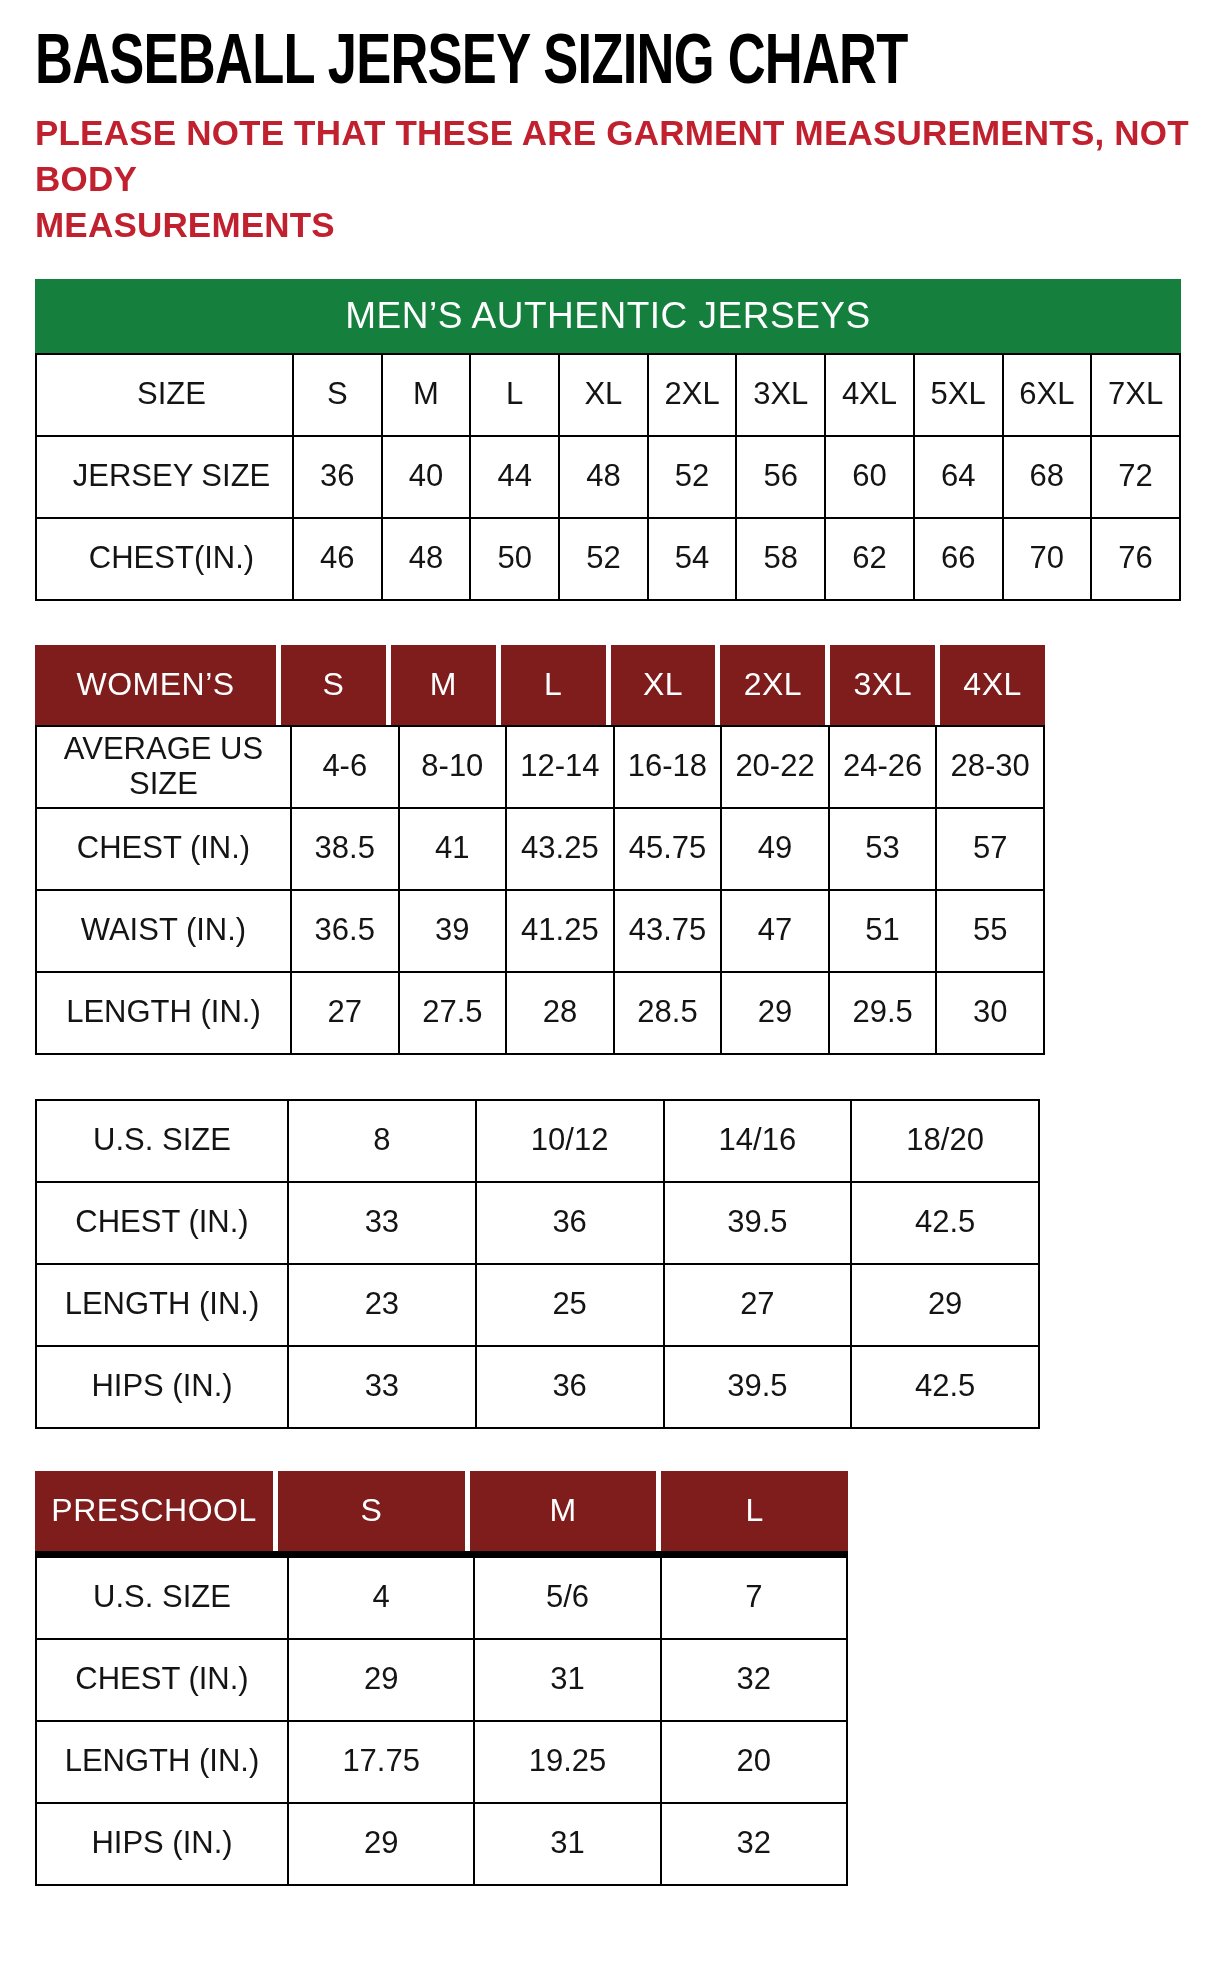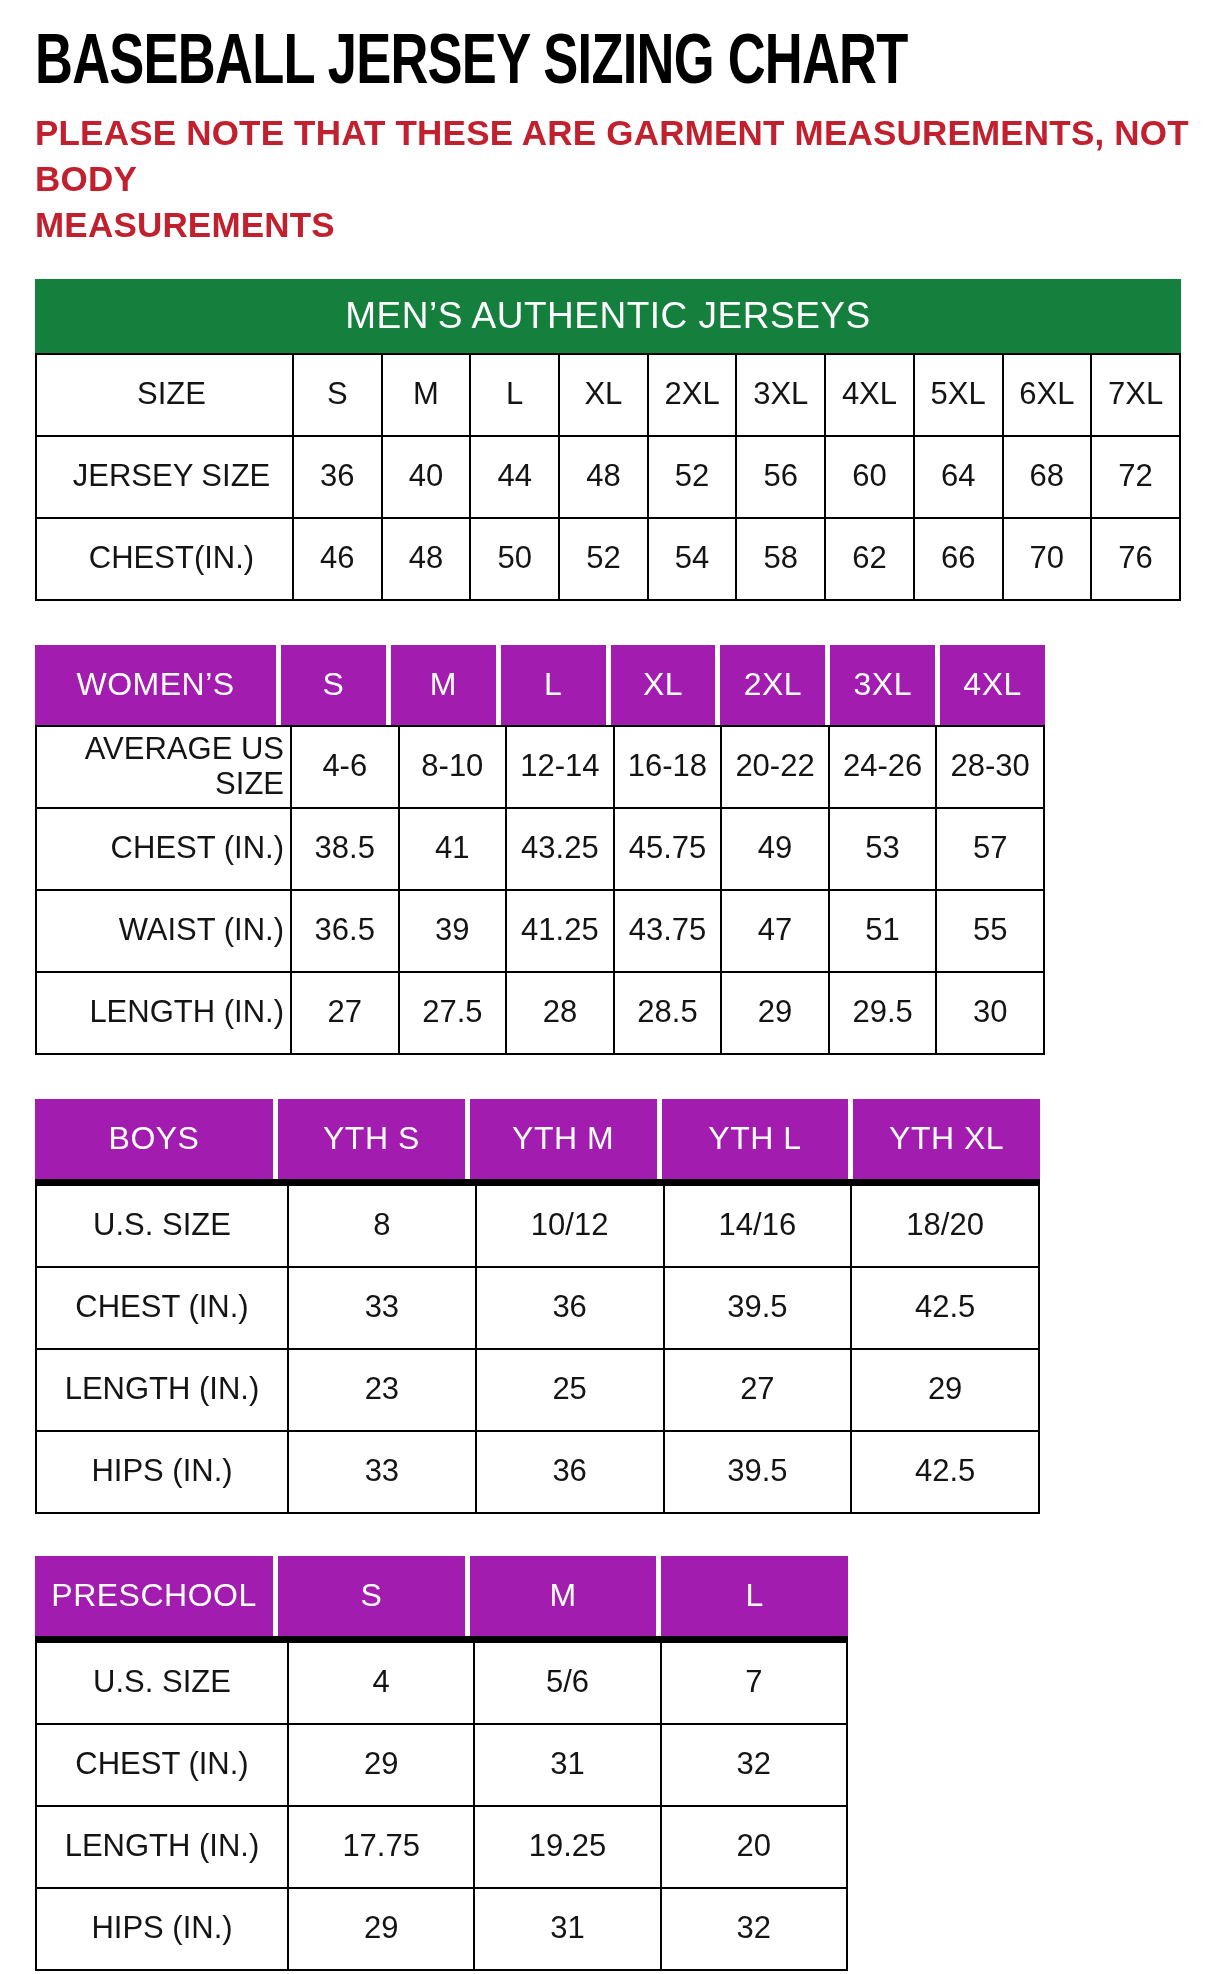--- a/index.html
+++ b/index.html
@@ -46,21 +46,21 @@
   }
 
   
   .hrow{
     display:flex;
     gap:5px;
     height:80px;
   }
   .hrow .hcell{
     flex:1;
-    background:#a21caf;
+    background:#7f1d1d;
     color:#fff;
     display:flex;
     align-items:center;
     justify-content:center;
     font-size:32px;
     letter-spacing:0.5px;
   }
   .hrow .hcell:first-child{flex:0 0 auto;}
   .hrow.thick{border-bottom:5px solid #000;}
 
@@ -78,21 +78,21 @@
     line-height:1.12;
     padding:0 6px;
     background:#fff;
     color:#141414;
   }
 
   
   .mens-w{width:1146px;}
   .mens td:first-child{width:229px;padding-left:20px;}
   .womens-w{width:1010px;}
-  .womens td:first-child{width:241px;text-align:right;}
+  .womens td:first-child{width:241px;}
   .womens-label{width:241px;}
   .boys-w{width:1005px;}
   .boys td:first-child{width:238px;}
   .boys-label{width:238px;}
   .preschool-w{width:813px;}
   .preschool td:first-child{width:238px;}
   .preschool-label{width:238px;}
 
   section{margin-bottom:44px;}
   section.boys-section{margin-bottom:42px;}
@@ -205,27 +205,20 @@
             <td>28.5</td>
             <td>29</td>
             <td>29.5</td>
             <td>30</td>
           </tr>
         </tbody>
     </table>
   </section>
 
   <section class="boys-section">
-    <div class="hrow thick boys-w">
-        <div class="hcell boys-label">BOYS</div>
-        <div class="hcell">YTH S</div>
-        <div class="hcell">YTH M</div>
-        <div class="hcell">YTH L</div>
-        <div class="hcell">YTH XL</div>
-      </div>
     <table class="grid boys boys-w">
       <tbody>
           <tr>
             <td>U.S. SIZE</td>
             <td>8</td>
             <td>10/12</td>
             <td>14/16</td>
             <td>18/20</td>
           </tr>
           <tr>

